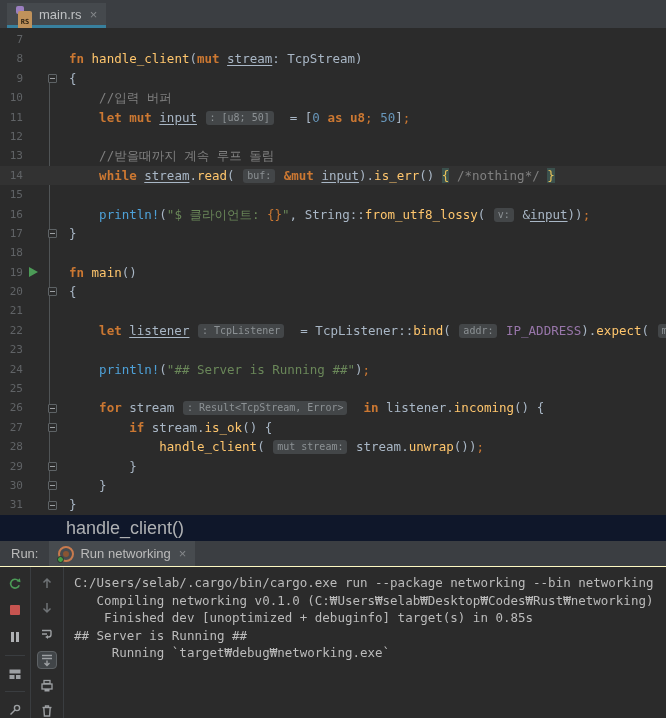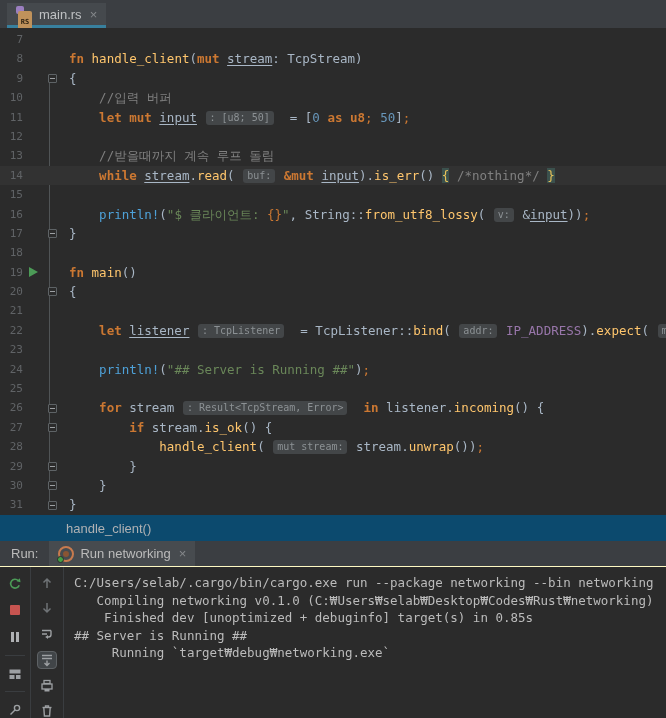--- a/index.html
+++ b/index.html
@@ -39,21 +39,21 @@
   .tk-str{color:#6A8759;}
   .tk-fmt{color:#CC7832;}
   .tk-cmt{color:#808080;}
   .tk-con{color:#9876AA;}
   .tk-pln{color:#A9B7C6;}
   .tk-semi{color:#CC7832;}
   .tk-vul{color:#A9B7C6;text-decoration:underline;text-underline-offset:2px;}
   .tk-bhl{background:#3B514D;color:#E8C25A;}
   .tk-chip{display:inline-block;background:#434648;color:#8C9194;font-size:10px;line-height:14px;border-radius:3px;padding:0 4px;margin:0 1px;vertical-align:1px;}
   
-  .breadcrumb{height:26px;background:#0c4a6e;display:flex;align-items:center;padding-left:66px;color:#AFB1B3;font-size:13px;}
+  .breadcrumb{height:26px;background:#0f172a;display:flex;align-items:center;padding-left:66px;color:#AFB1B3;font-size:18px;}
   
   .runrow{height:25px;background:#3B3E42;display:flex;align-items:stretch;color:#BBBBBB;font-size:13px;}
   .runrow .runlabel{display:flex;align-items:center;padding:0 11px;}
   .run-tab{display:flex;align-items:center;gap:6px;padding:0 9px;background:#474B4F;}
   .cargo-icon{position:relative;width:16px;height:16px;flex:none;}
   .cargo-icon .ring{position:absolute;inset:0;border:2px solid #C87B4E;border-radius:50%;box-sizing:border-box;}
   .cargo-icon .core{position:absolute;left:5px;top:5px;width:6px;height:6px;border-radius:50%;background:#8A5433;}
   .cargo-icon .dot{position:absolute;left:-1px;bottom:-1px;width:7px;height:7px;border-radius:50%;background:#43A047;border:1px solid #2B2B2B;box-sizing:border-box;}
   
   .console-wrap{height:152px;display:flex;background:#2B2B2B;border-top:1px solid #fef9c3;}

